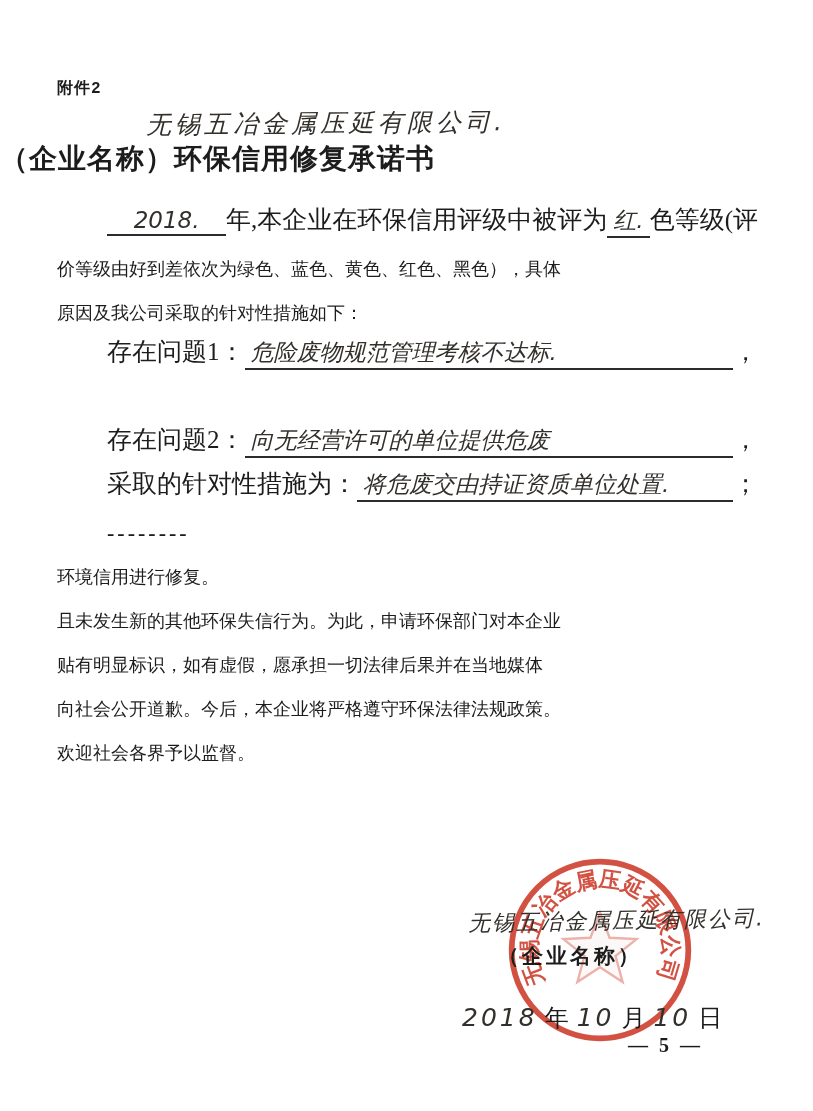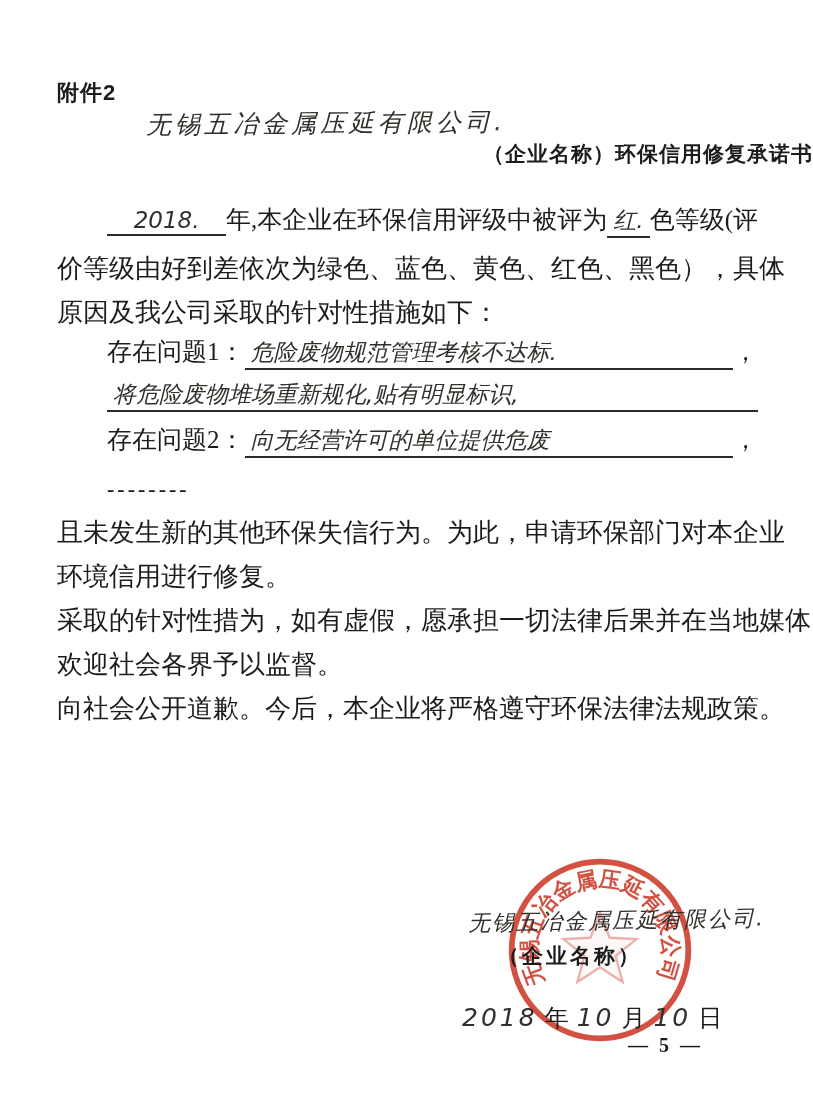--- a/index.html
+++ b/index.html
@@ -3,38 +3,38 @@
 <meta charset="utf-8">
 <style>
   html,body{margin:0;padding:0;background:#e8e8e8;}
   .page{
     position:relative;width:813px;height:1111px;background:#ffffff;
     font-family:"Liberation Serif","DejaVu Serif",serif;color:#1c1c1c;
     overflow:hidden;margin:0 auto;
   }
   .attachment{
     position:absolute;left:57px;top:78px;
-    font-family:Liberation Sans, sans-serif;
-    font-weight:700;font-size:22px;letter-spacing:1px;
+    font-family:Liberation Mono, monospace;
+    font-weight:700;font-size:16px;letter-spacing:1px;
   }
   .hand{
     font-family:"DejaVu Sans",sans-serif;font-style:italic;
     color:#33302c;
   }
   .company-top{
     position:absolute;left:146px;top:106px;width:520px;
     font-size:25px;letter-spacing:4px;transform:rotate(-0.5deg);
   }
   .doc-title{
-    position:absolute;left:0;top:140px;width:813px;text-align:right;
-    font-weight:700;font-size:21px;letter-spacing:1px;
+    position:absolute;left:0;top:140px;width:813px;text-align:left;
+    font-weight:700;font-size:28px;letter-spacing:1px;
   }
   .docbody{position:absolute;left:57px;top:203px;width:701px;}
   .line{display:flex;align-items:baseline;height:44px;font-size:25px;white-space:pre;}
-  .plain{display:block;line-height:44px;height:44px;font-size:26px;white-space:pre;}
+  .plain{display:block;line-height:44px;height:44px;font-size:18px;white-space:pre;}
   .ind{flex:0 0 50px;width:50px;display:inline-block;}
   .ind-pad{padding-left:50px;}
   .fill{
     border-bottom:2px solid #2b2b2b;padding:0 6px;min-width:30px;
     font-size:23px;display:inline-block;
   }
   .grow{flex:1 1 auto;}
   .ctr{text-align:center;}
   .dashes{letter-spacing:3px;font-weight:600;font-size:22px;}
   .sig{
@@ -73,37 +73,42 @@
     <div class="plain">原因及我公司采取的针对性措施如下：</div>
 
     <div class="line">
       <span class="ind"></span>
       <span>存在问题1：</span>
       <span class="fill grow"><span class="hand">危险废物规范管理考核不达标.</span></span>
       <span>，</span>
     </div>
     <div class="line">
       <span class="ind"></span>
-      <span class="fill grow"><span class="hand">将危险废物堆场重新规化,贴有明显标识,</span></span>
     </div>
 
     <div class="line">
       <span class="ind"></span>
       <span>存在问题2：</span>
       <span class="fill grow"><span class="hand">向无经营许可的单位提供危废</span></span>
       <span>，</span>
     </div>
+    <div class="line">
+      <span class="ind"></span>
+      <span>采取的针对性措施为：</span>
+      <span class="fill grow"><span class="hand">将危废交由持证资质单位处置.</span></span>
+      <span>；</span>
+    </div>
     <div class="plain ind-pad dashes">--------</div>
 
+    <div class="plain">环境信用进行修复。</div>
     <div class="plain">且未发生新的其他环保失信行为。为此，申请环保部门对本企业</div>
-    <div class="plain">环境信用进行修复。</div>
 
-    <div class="plain">采取的针对性措为，如有虚假，愿承担一切法律后果并在当地媒体</div>
+    <div class="plain">贴有明显标识，如有虚假，愿承担一切法律后果并在当地媒体</div>
+    <div class="plain">向社会公开道歉。今后，本企业将严格遵守环保法律法规政策。</div>
     <div class="plain">欢迎社会各界予以监督。</div>
-    <div class="plain">向社会公开道歉。今后，本企业将严格遵守环保法律法规政策。</div>
 
   </div>
 
   <svg class="stamp" viewBox="0 0 200 200">
     <circle cx="100" cy="100" r="92" fill="none" stroke="#cc3a28" stroke-width="6"></circle>
     <path d="M100,61 L90,87.25 L61.96,88.64 L83.83,106.25 L76.49,133.36 L100,118 L123.51,133.36 L116.17,106.25 L138.04,88.64 L110,87.25 Z" fill="rgba(204,58,40,0.07)" stroke="#cc3a28" stroke-width="2.5" opacity="0.45"></path>
     <defs>
       <path id="ringPath" d="M 42.8 133 A 66 66 0 1 1 157.2 133" fill="none"></path>
     </defs>
     <text font-size="23" fill="#cc3a28" font-family="Liberation Serif, DejaVu Serif, serif" font-weight="700">

